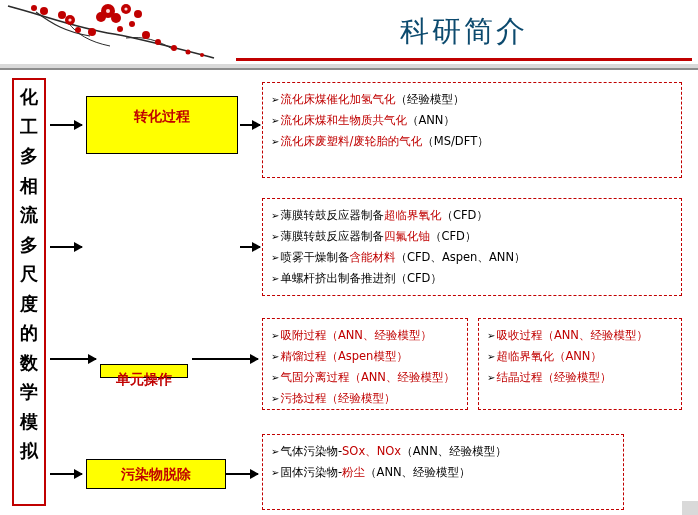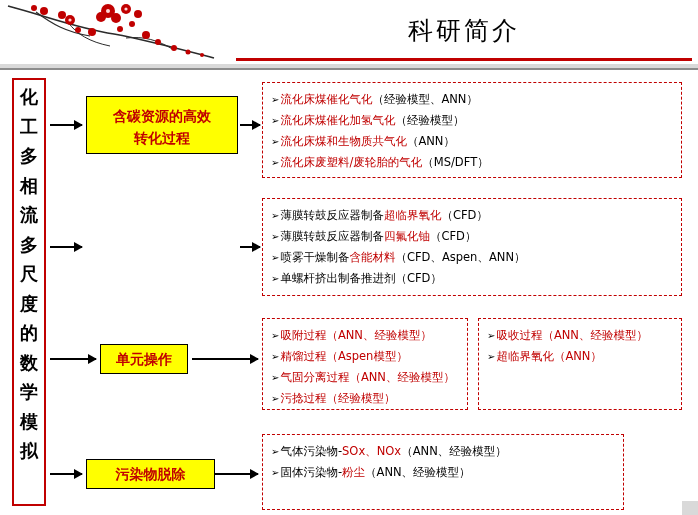--- a/index.html
+++ b/index.html
@@ -37,22 +37,22 @@
     position: absolute;
     left: 236px;
     top: 6px;
     width: 456px;
     height: 52px;
     background: #ffffff;
     border-bottom: 3px solid #c00000;
   }
   .header-title {
     font-family: "DejaVu Serif", "Liberation Serif", serif;
-    font-size: 25px;
-    color: #000000;
+    font-size: 29px;
+    color: #0c4a6e;
     letter-spacing: 3px;
     text-align: center;
     line-height: 50px;
     font-weight: normal;
   }
   .header-underline {
     position: absolute;
     left: 0;
     top: 64px;
     width: 698px;
@@ -105,22 +105,22 @@
     border: 1px solid #000000;
     box-sizing: border-box;
     text-align: center;
     color: #c00000;
     font-weight: bold;
     font-size: 14px;
     font-family: "DejaVu Sans", "Liberation Sans", sans-serif;
   }
   .cat-1 { left: 86px; top: 96px; width: 152px; height: 58px; padding-top: 8px; line-height: 22px; }
   .cat-2 { left: 86px; top: 232px; width: 152px; height: 30px; line-height: 28px; }
-  .cat-3 { left: 100px; top: 344px; width: 88px;  height: 30px; line-height: 28px; text-align: center; }
-  .cat-4 { left: 86px; top: 459px; width: 129px; height: 30px; line-height: 28px; }
+  .cat-3 { left: 100px; top: 364px; width: 88px;  height: 14px; line-height: 28px; text-align: center; }
+  .cat-4 { left: 86px; top: 459px; width: 140px; height: 30px; line-height: 28px; }
 
   
   .dash-box {
     position: absolute;
     border: 1px dashed #c00000;
     box-sizing: border-box;
     background: #ffffff;
     padding: 6px 6px 4px 8px;
   }
   .dash-1 { left: 262px; top: 82px;  width: 420px; height: 96px; }
@@ -240,35 +240,31 @@
   <div class="arrow ar-2"></div>
   <div class="arrow ar-3"></div>
   <div class="arrow ar-4"></div>
 
   <div class="arrow ar-c1"></div>
   <div class="arrow ar-c2"></div>
   <div class="arrow ar-c3"></div>
   <div class="arrow ar-c4"></div>
 
   <div class="cat-box cat-1">
-    <div>含碳资源的高效</div>
     <div>转化过程</div>
   </div>
   <div class="cat-box cat-3">
     <div>单元操作</div>
   </div>
   <div class="cat-box cat-4">
     <div>污染物脱除</div>
   </div>
 
   <div class="dash-box dash-1">
     <div class="line">
-      <span class="bullet red">➢</span><span class="red">流化床煤催化气化</span><span class="black">（经验模型、ANN）</span>
-    </div>
-    <div class="line">
       <span class="bullet red">➢</span><span class="red">流化床煤催化加氢气化</span><span class="black">（经验模型）</span>
     </div>
     <div class="line">
       <span class="bullet red">➢</span><span class="red">流化床煤和生物质共气化</span><span class="black">（ANN）</span>
     </div>
     <div class="line">
       <span class="bullet red">➢</span><span class="red">流化床废塑料/废轮胎的气化</span><span class="black">（MS/DFT）</span>
     </div>
   </div>
 
@@ -301,20 +297,23 @@
       <span class="bullet red">➢</span><span class="red">污捻</span><span class="red">过程（经验模型）</span>
     </div>
   </div>
 
   <div class="dash-box dash-3b">
     <div class="line">
       <span class="bullet red">➢</span><span class="red">吸收</span><span class="red">过程（ANN、经验模型）</span>
     </div>
     <div class="line">
       <span class="bullet red">➢</span><span class="red">超临界氧化</span><span class="red">（ANN）</span>
+    </div>
+    <div class="line">
+      <span class="bullet red">➢</span><span class="red">结晶</span><span class="red">过程（经验模型）</span>
     </div>
   </div>
 
   <div class="dash-box dash-4">
     <div class="line">
       <span class="bullet">➢</span><span class="black">气体污染物-</span><span class="red">SOx、NOx</span><span class="black">（ANN、经验模型）</span>
     </div>
     <div class="line">
       <span class="bullet">➢</span><span class="black">固体污染物-</span><span class="red">粉尘</span><span class="black">（ANN、经验模型）</span>
     </div>

